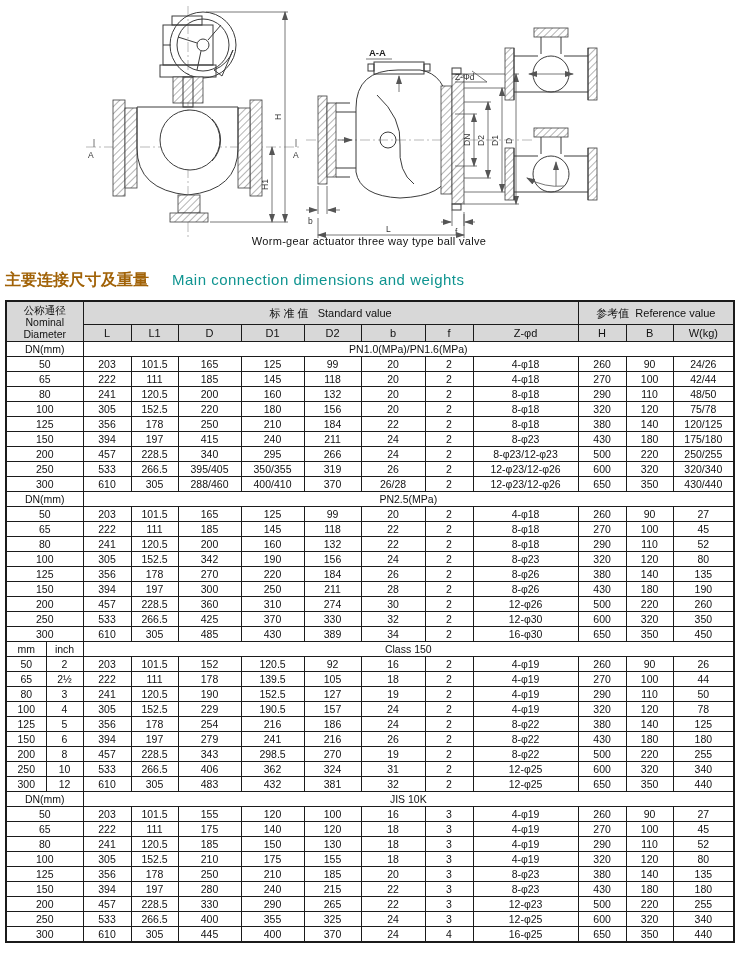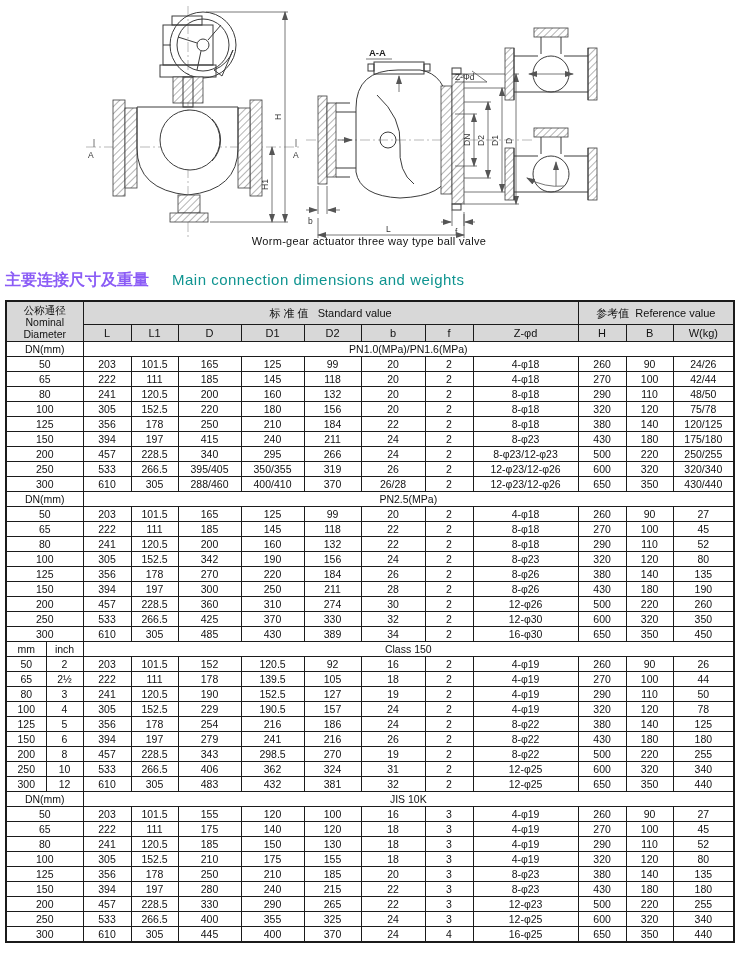--- a/index.html
+++ b/index.html
@@ -167,21 +167,21 @@
       <path class="dim" d="M556 186 V162" marker-end="url(#arr)"></path>
       <path class="dim" d="M564 186 Q545 188 527 178" marker-end="url(#arr)"></path>
     </g>
   </svg>
 
   <div class="caption">
     <div class="l2">Worm-gear actuator three way type ball valve</div>
   </div>
 
   <div class="sec-title">
-    <span class="zh" style="color: #8b5cf6; text-align: center;">主要连接尺寸及重量</span><span class="en" style="color: rgb(15, 148, 144);">Main connection dimensions and weights</span>
+    <span class="zh" style="color: #a16207; text-align: center;">主要连接尺寸及重量</span><span class="en" style="color: rgb(15, 148, 144);">Main connection dimensions and weights</span>
   </div>
 
   <table class="dims">
     <colgroup>
       <col style="width:40px">
         <col style="width:37px">
       <col style="width:48px">
         <col style="width:47px">
         <col style="width:63px">
         <col style="width:63px">

